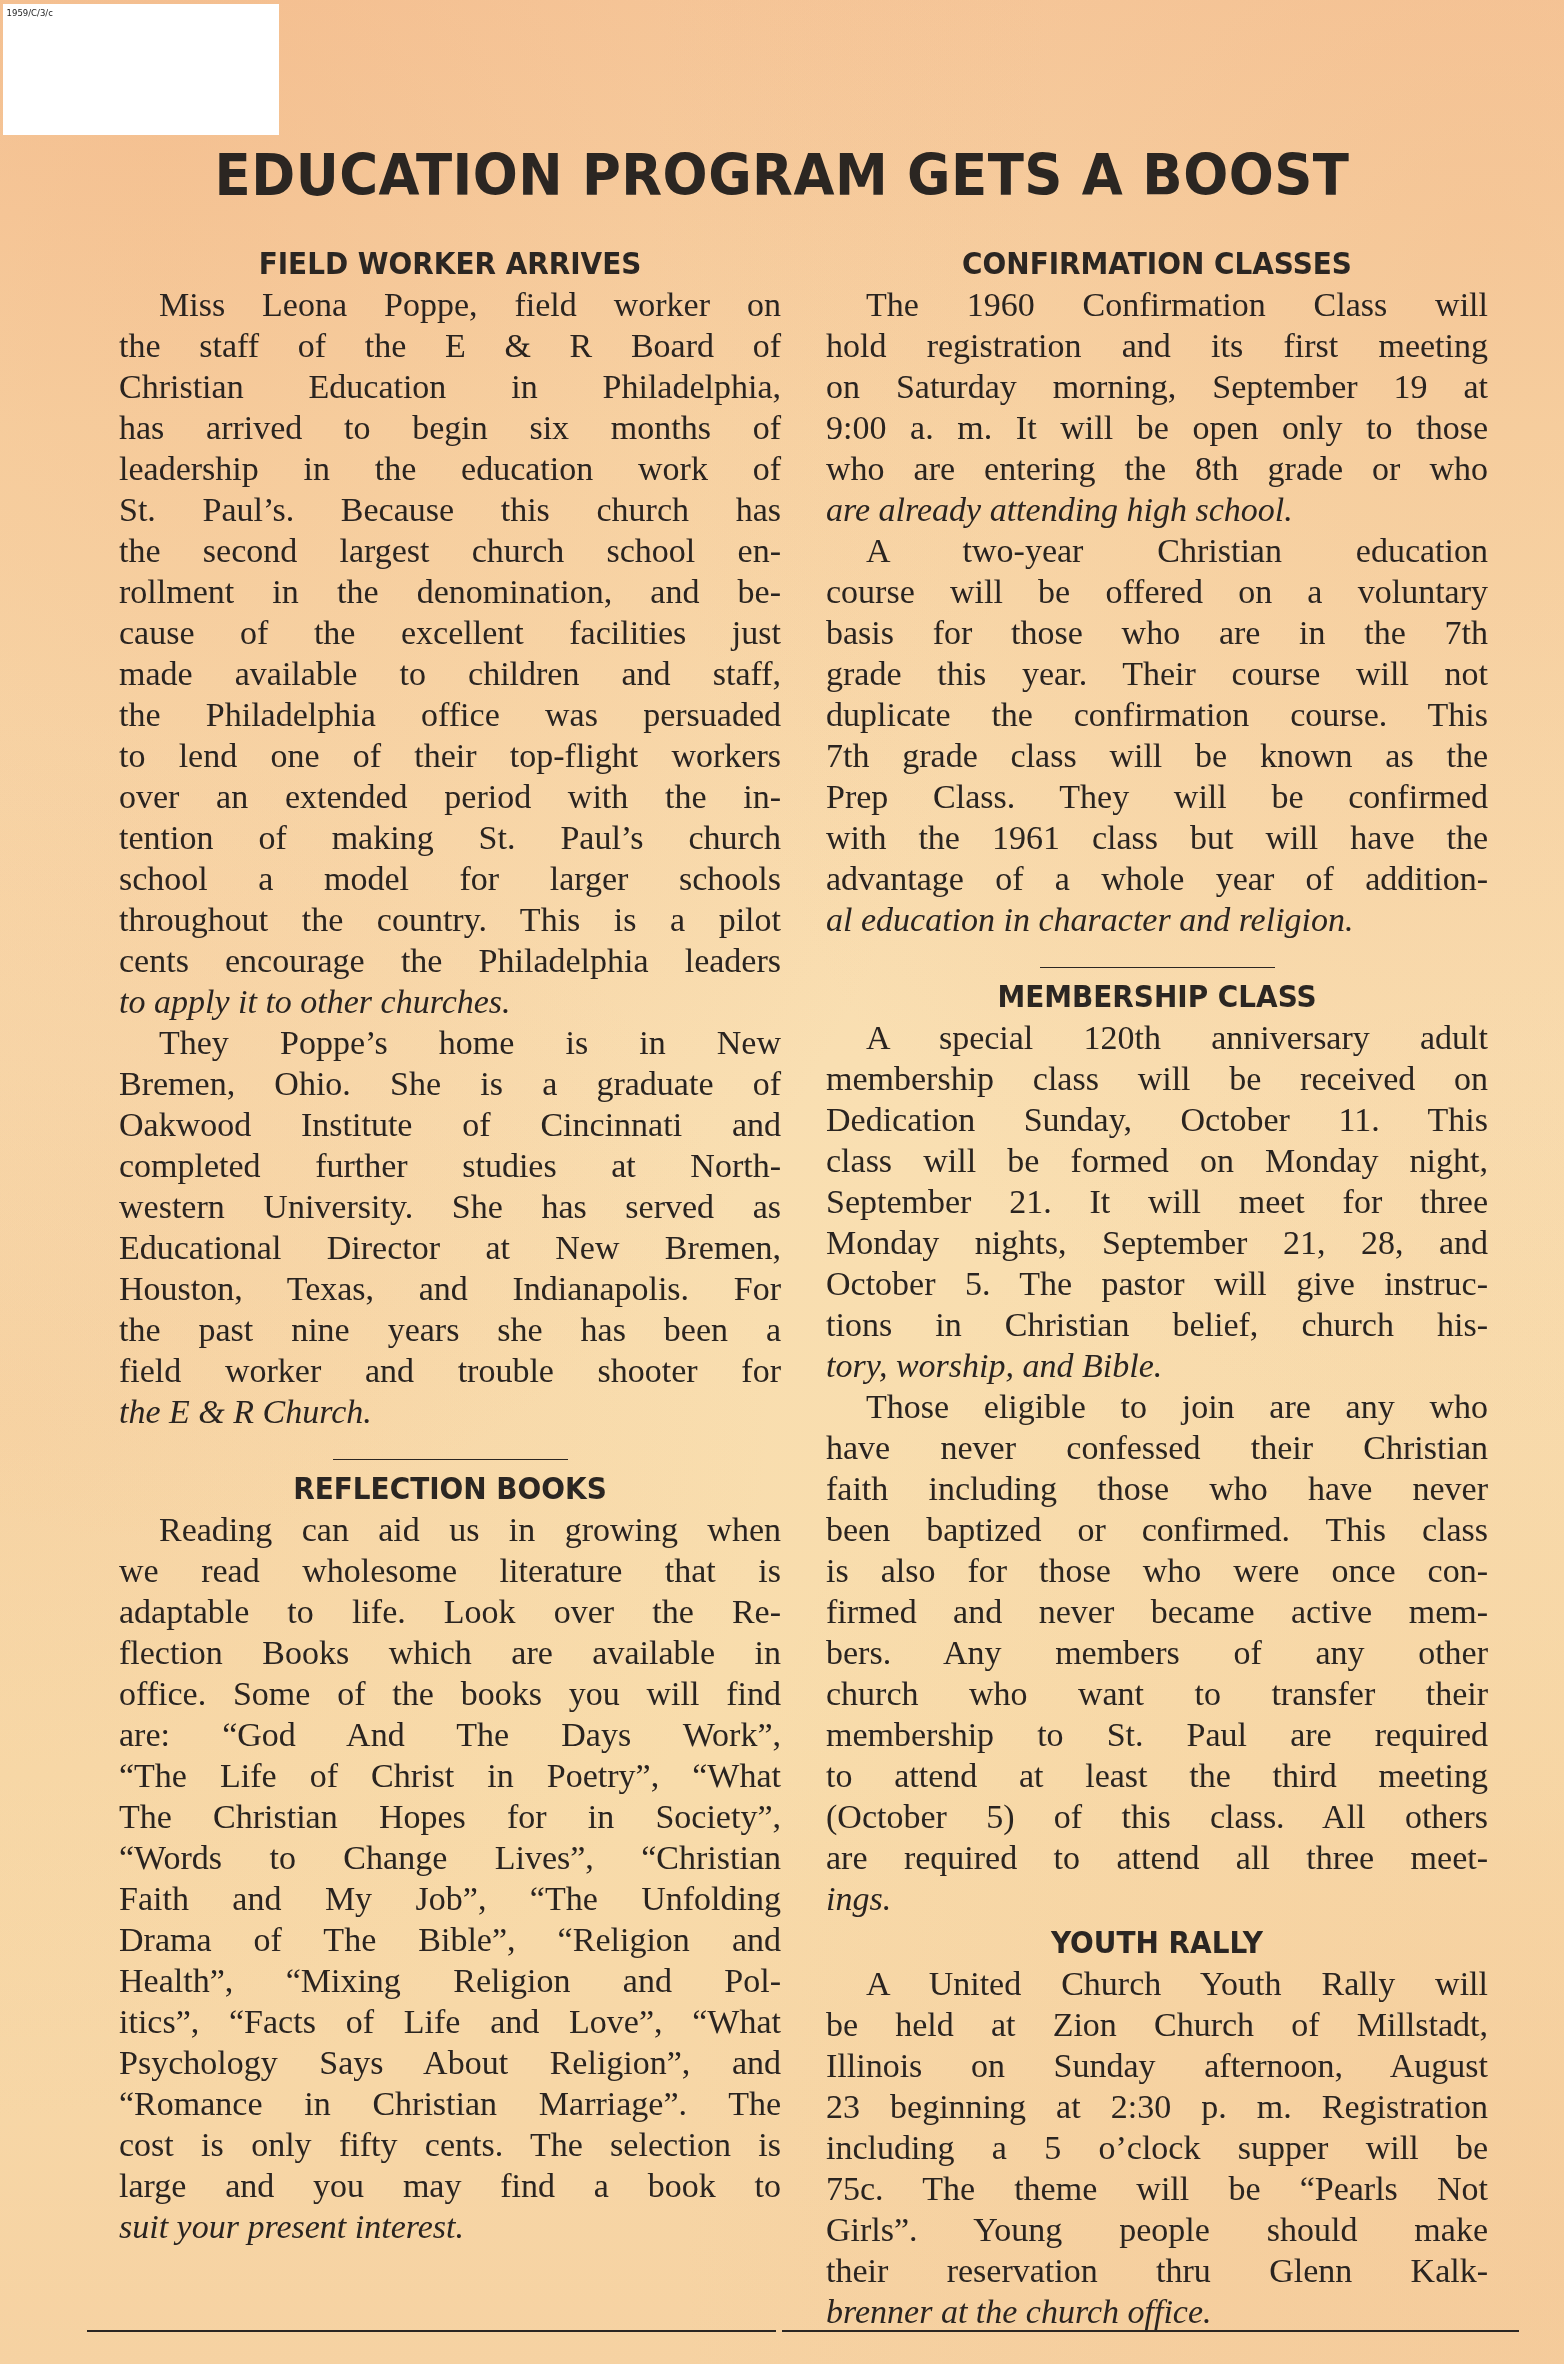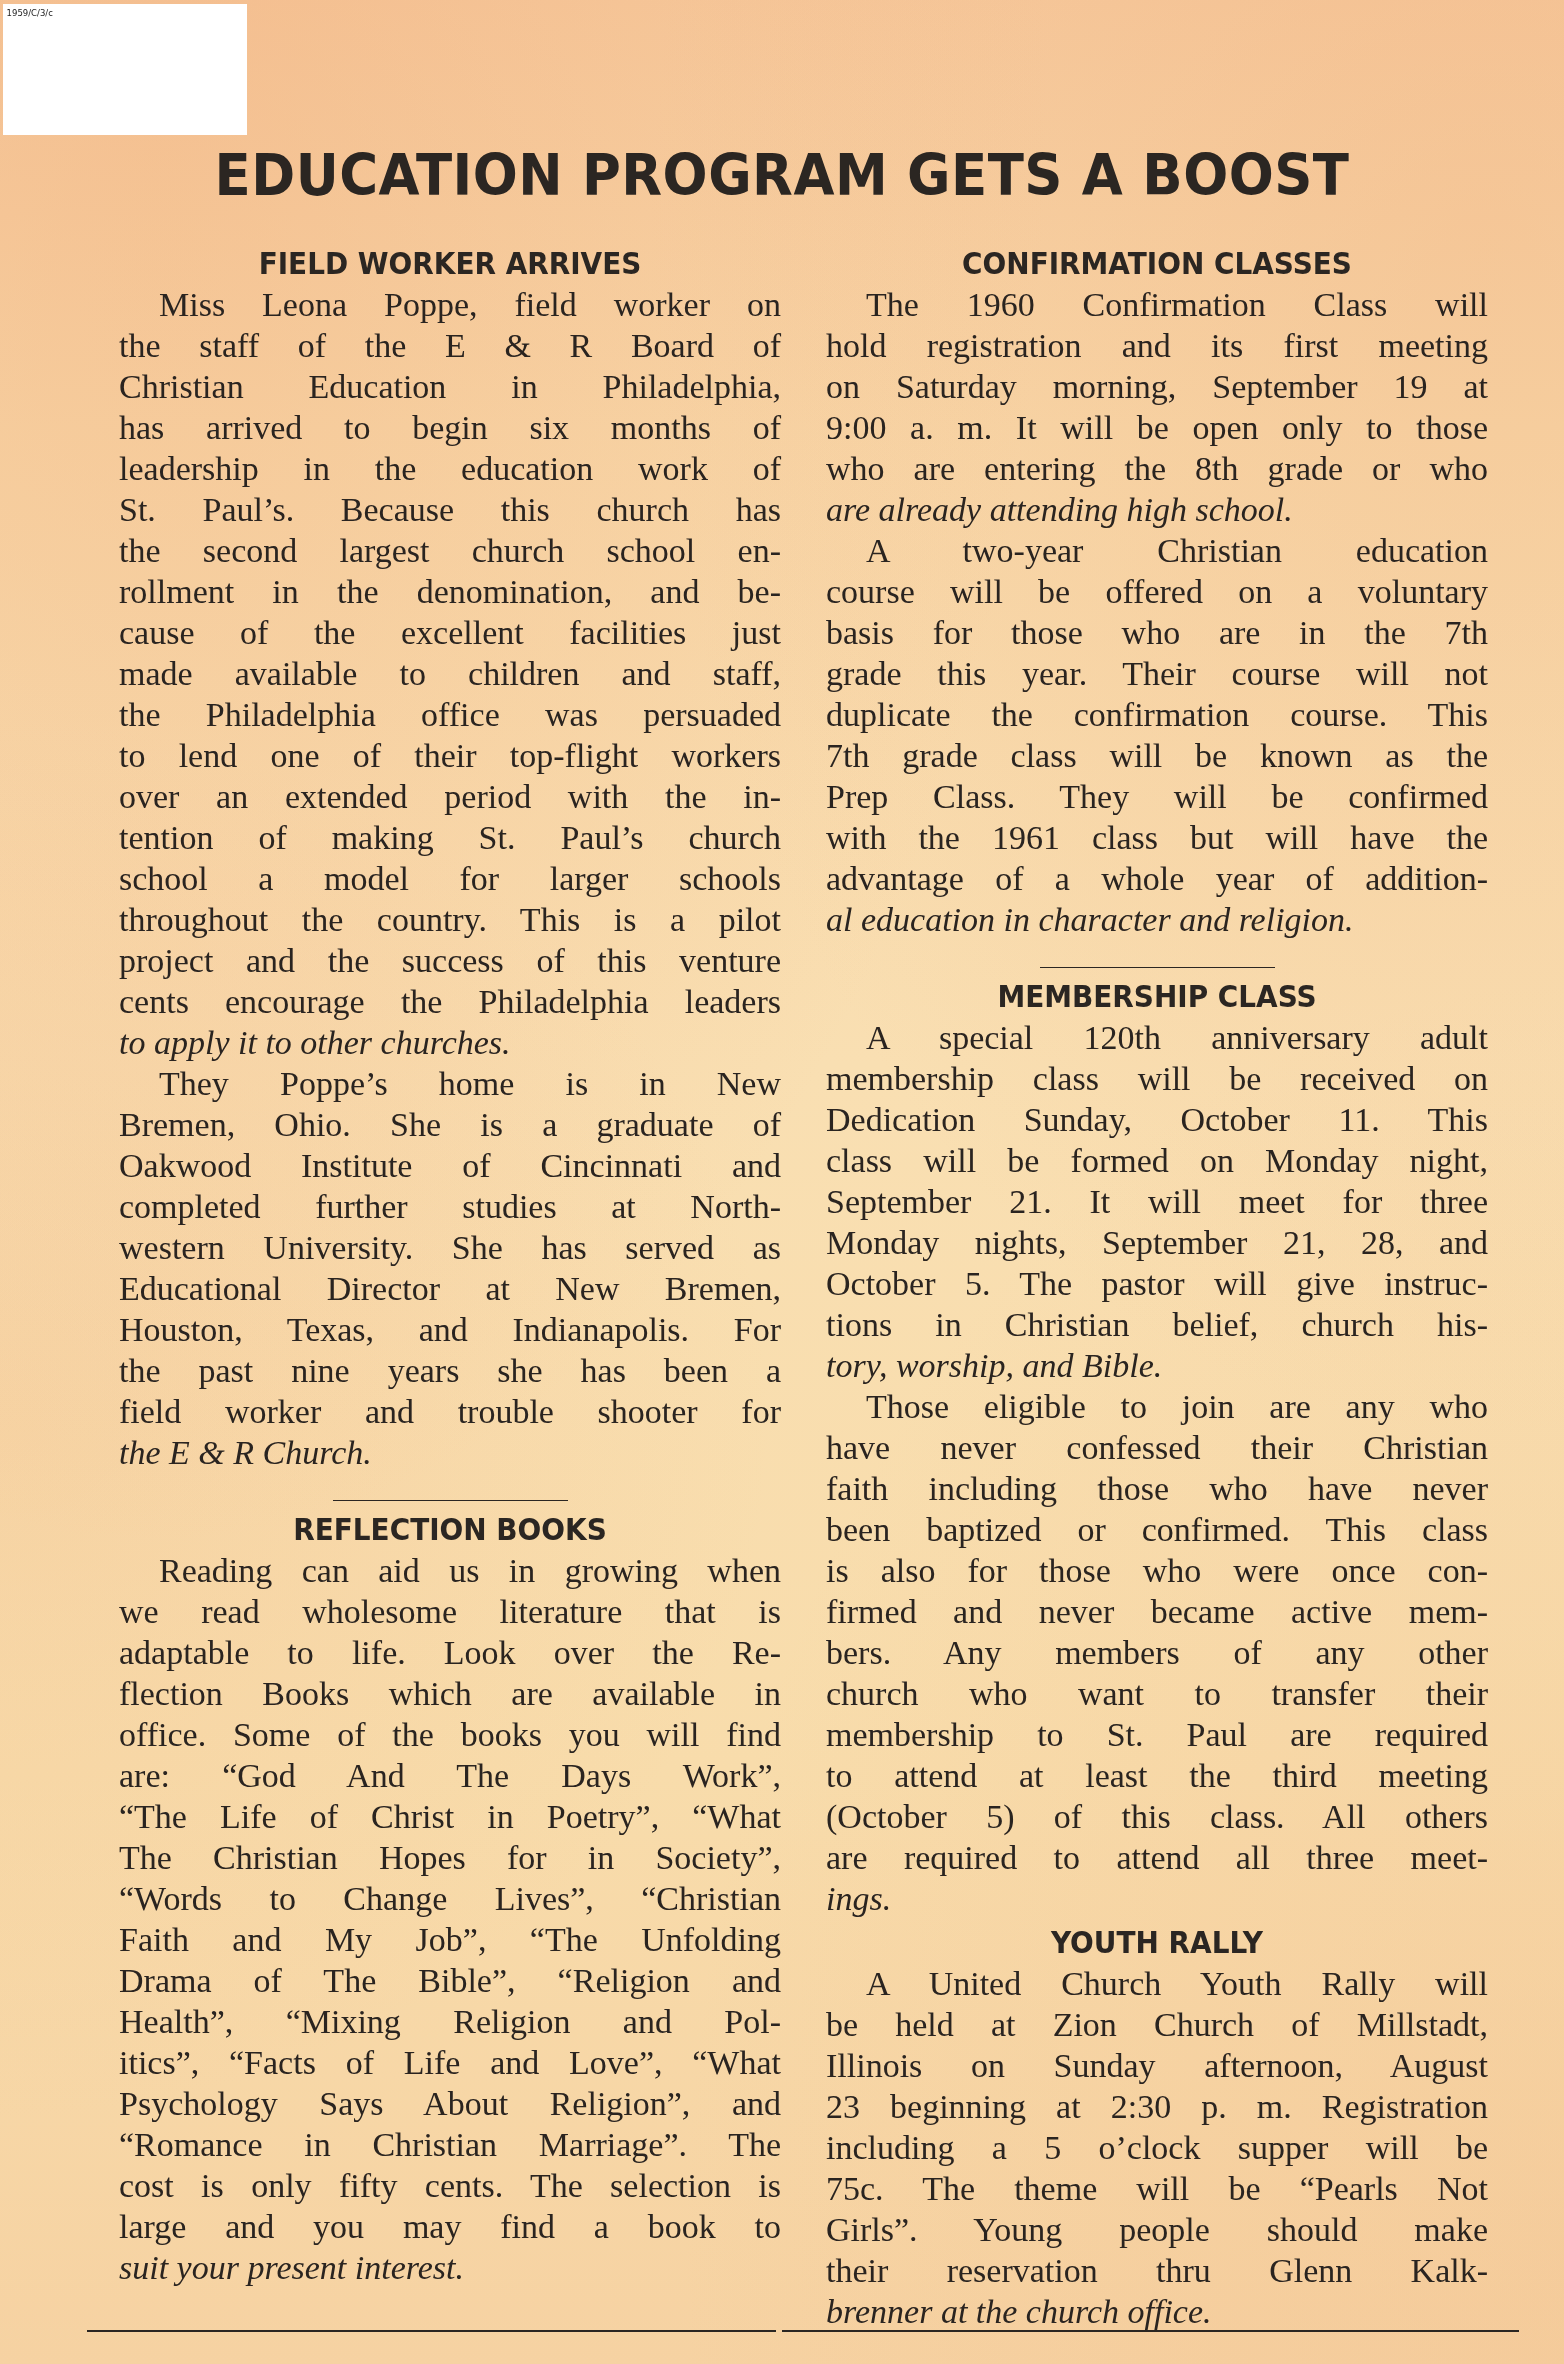--- a/index.html
+++ b/index.html
@@ -11,21 +11,21 @@
   }
   .paper-tint {
     position: absolute; inset: 0; pointer-events: none;
     background:
       radial-gradient(ellipse at 10% 5%, rgba(240,170,120,0.35), transparent 45%),
       radial-gradient(ellipse at 95% 10%, rgba(240,175,125,0.30), transparent 40%),
       radial-gradient(ellipse at 0% 60%, rgba(240,180,130,0.25), transparent 35%),
       radial-gradient(ellipse at 100% 95%, rgba(240,180,130,0.25), transparent 40%);
   }
   .label-box {
-    position: absolute; left: 2.8px; top: 3.8px; width: 244px; height: 131px;
+    position: absolute; left: 2.8px; top: 3.8px; width: 276px; height: 131px;
     background: #ffffff;
     text-align: right;
   }
   .label-code {
     position: absolute; left: 3.8px; top: 4.7px;
     font-family: "DejaVu Sans", sans-serif; font-size: 8.5px; color: #222;
   }
   .headline {
     position: absolute; left: 0; right: 0; top: 142px; text-align: center;
     font-family: "DejaVu Sans", sans-serif; font-weight: bold;
@@ -77,21 +77,20 @@
       <div class="line">the second largest church school en-</div>
       <div class="line">rollment in the denomination, and be-</div>
       <div class="line">cause of the excellent facilities just</div>
       <div class="line">made available to children and staff,</div>
       <div class="line">the Philadelphia office was persuaded</div>
       <div class="line">to lend one of their top-flight workers</div>
       <div class="line">over an extended period with the in-</div>
       <div class="line">tention of making St. Paul’s church</div>
       <div class="line">school a model for larger schools</div>
       <div class="line">throughout the country. This is a pilot</div>
-      <div class="line">project and the success of this venture</div>
       <div class="line">cents encourage the Philadelphia leaders</div>
       <div class="line last">to apply it to other churches.</div>
     </div>
     <div>
       <div class="line indent">They Poppe’s home is in New</div>
       <div class="line">Bremen, Ohio. She is a graduate of</div>
       <div class="line">Oakwood Institute of Cincinnati and</div>
       <div class="line">completed further studies at North-</div>
       <div class="line">western University. She has served as</div>
       <div class="line">Educational Director at New Bremen,</div>

